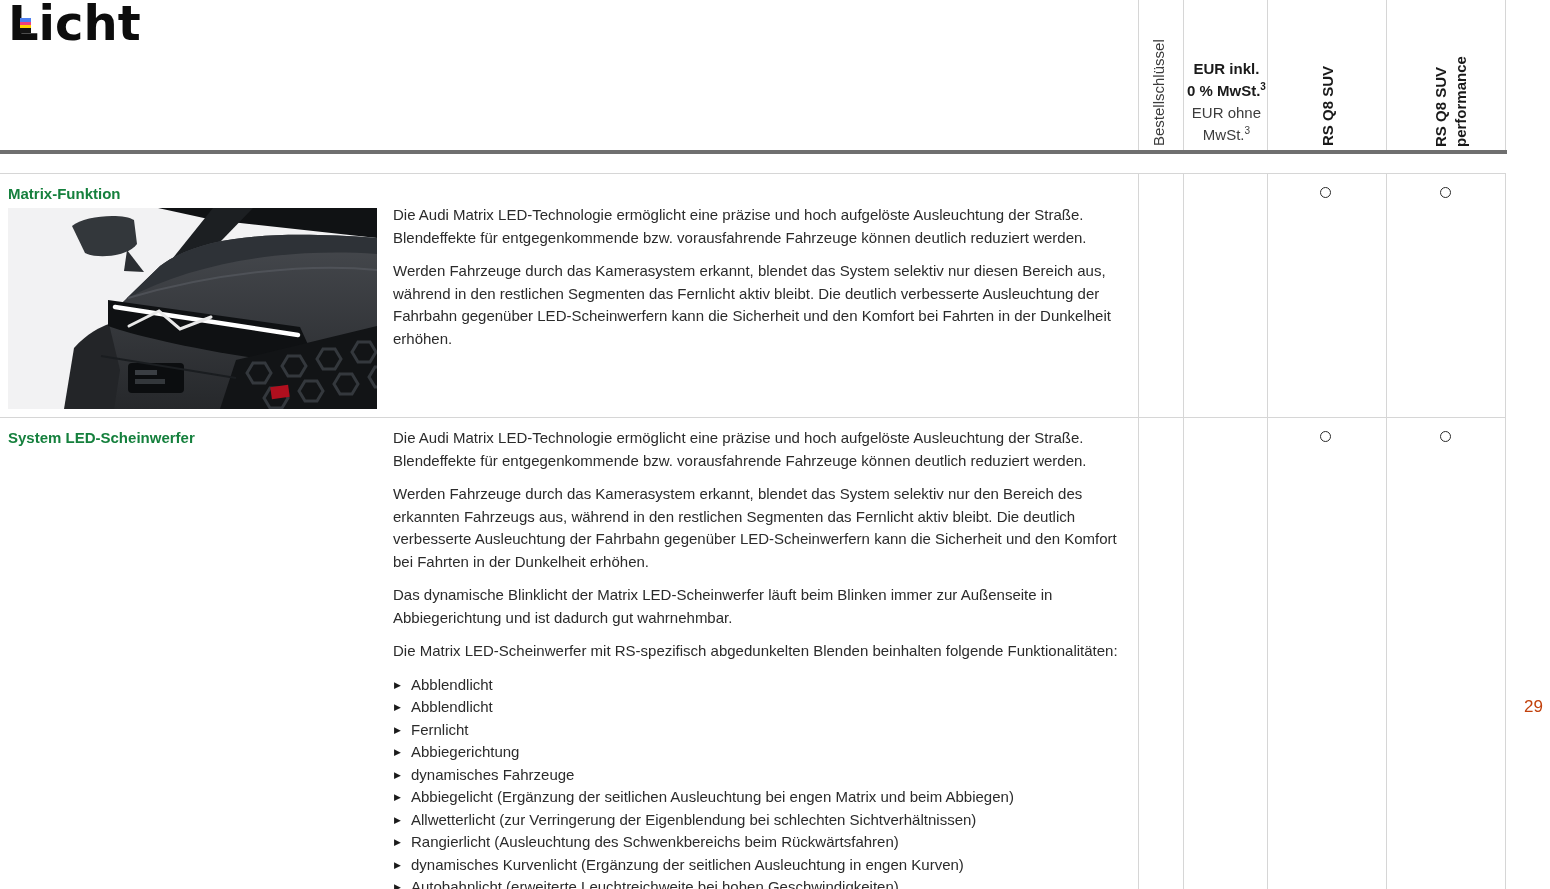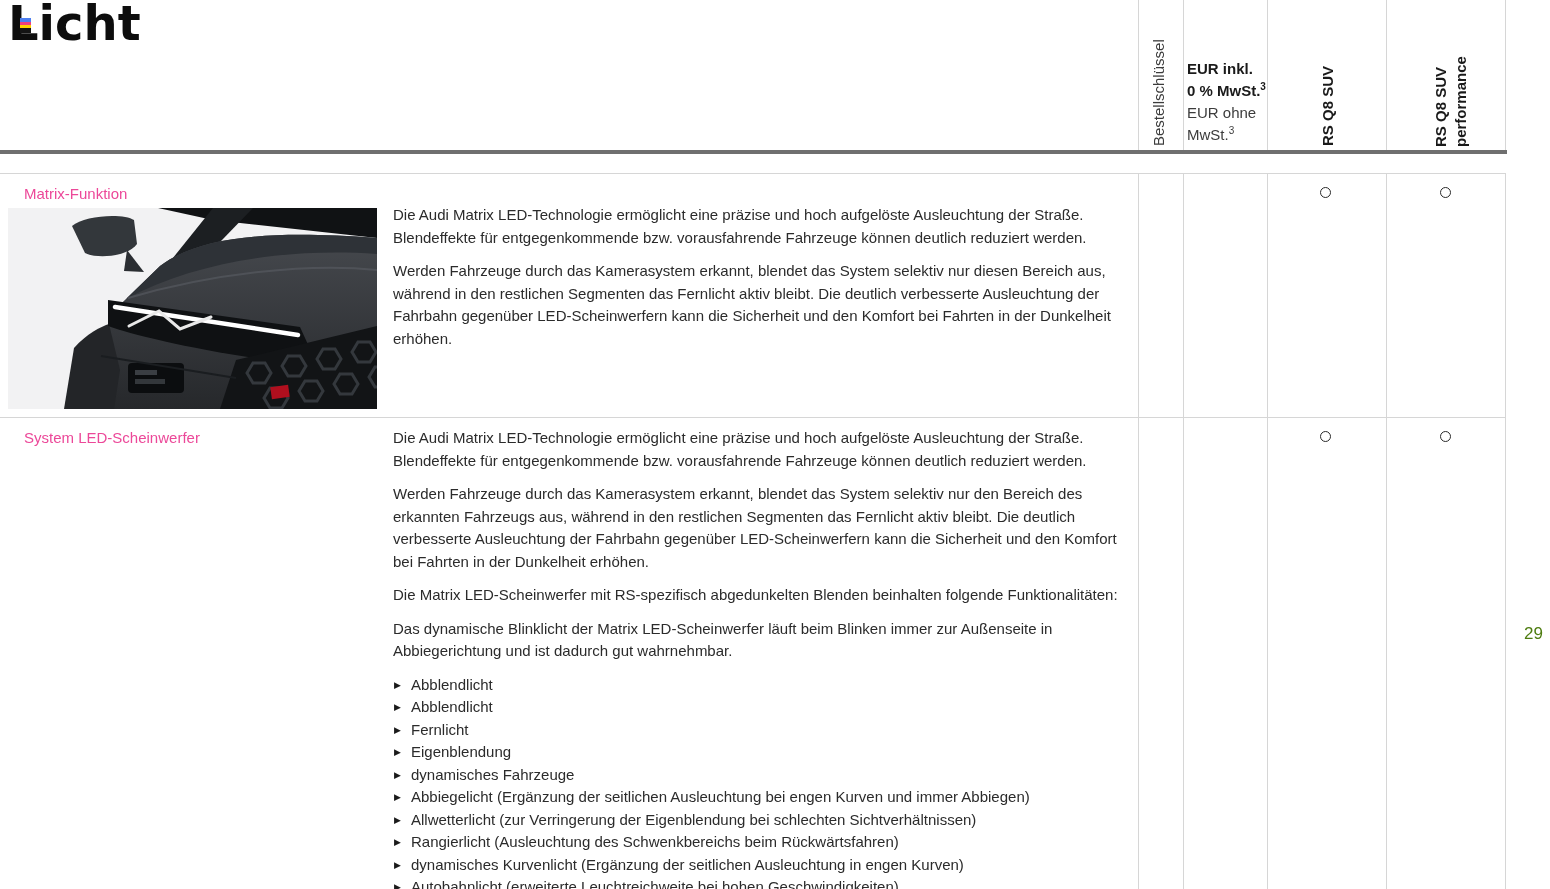--- a/index.html
+++ b/index.html
@@ -21,40 +21,40 @@
   .vline.head { top:0; height:150px; }
   .vline.body { top:173px; height:716px; }
   .thick-rule { position:absolute; left:0; top:150px; width:1507px; height:4px; background:#6f6f6f; }
   .row-rule { position:absolute; left:0; width:1506px; height:1px; background:#d6d6d6; }
   
   .rot { position:absolute; transform:rotate(-90deg); transform-origin:0 0; white-space:nowrap; }
   .hdr-order { left:1150px; top:146px; font-size:15px; color:#3c3c3c; }
   .hdr-model { font-size:15px; font-weight:bold; color:#1a1a1a; }
   .hdr-model-1 { left:1319px; top:146px; }
   .hdr-model-2 { left:1431px; top:147px; line-height:20px; }
-  .hdr-price { position:absolute; left:1187px; top:58px; font-size:15px; line-height:22px; color:#3c3c3c; }
+  .hdr-price { position:absolute; left:1187px; top:58px; font-size:15px; line-height:22px; color:#3c3c3c;text-align:center; }
   .hdr-price .b { font-weight:bold; color:#1a1a1a; }
   sup { font-size:10px; vertical-align:super; line-height:0; }
   
-  .row-label { position:absolute; left:24px; font-size:15px; font-weight:normal; color:#ec4899; }
+  .row-label { position:absolute; left:8px; font-size:15px; font-weight:bold; color:#15803d; }
   .row-text { position:absolute; left:393px; width:737px; font-size:15px; line-height:22.5px; color:#2b2b2b; }
   .row-text p { margin-bottom:11px; }
   .row-text p:last-child { margin-bottom:0; }
   .feature-list { list-style:none; }
   .feature-list li { position:relative; padding-left:18px; line-height:22.5px; }
   .feature-list li .tri { position:absolute; left:1px; top:0px; font-size:9px; color:#1a1a1a; }
   
   .opt-circle {
     position:absolute; width:11px; height:11px; border:1.6px solid #2a2a2a;
     border-radius:50%; background:transparent;
   }
   
   .feature-image { position:absolute; left:8px; top:208px; width:369px; height:201px; }
   
-  .page-number { position:absolute; left:1524px; top:624px; font-size:17px; color:#4d7c0f;text-align:center; }
+  .page-number { position:absolute; left:1524px; top:697px; font-size:17px; color:#c2410c;text-align:center; }
 </style>
 </head>
 <body>
 
 <div class="page">
 
   <div class="page-title">Licht</div>
   <div class="brand-stripes">
     <div class="s" style="height:4px;background:#4d7ff0"></div>
     <div class="s" style="height:3px;background:#ee3f7e"></div>
@@ -149,29 +149,29 @@
   </div>
 
   <div class="opt-circle" style="left:1320px; top:187px"></div>
   <div class="opt-circle" style="left:1440px; top:187px"></div>
 
   <div class="row-label" style="top:429px">System LED-Scheinwerfer</div>
 
   <div class="row-text" style="top:427px">
     <p>Die Audi Matrix LED-Technologie ermöglicht eine präzise und hoch aufgelöste Ausleuchtung der Straße. Blendeffekte für entgegenkommende bzw. vorausfahrende Fahrzeuge können deutlich reduziert werden.</p>
     <p>Werden Fahrzeuge durch das Kamerasystem erkannt, blendet das System selektiv nur den Bereich des erkannten Fahrzeugs aus, während in den restlichen Segmenten das Fernlicht aktiv bleibt. Die deutlich verbesserte Ausleuchtung der Fahrbahn gegenüber LED-Scheinwerfern kann die Sicherheit und den Komfort bei Fahrten in der Dunkelheit erhöhen.</p>
+    <p>Das dynamische Blinklicht der Matrix LED-Scheinwerfer läuft beim Blinken immer zur Außenseite in Abbiegerichtung und ist dadurch gut wahrnehmbar.</p>
     <p>Die Matrix LED-Scheinwerfer mit RS-spezifisch abgedunkelten Blenden beinhalten folgende Funktionalitäten:</p>
-    <p>Das dynamische Blinklicht der Matrix LED-Scheinwerfer läuft beim Blinken immer zur Außenseite in Abbiegerichtung und ist dadurch gut wahrnehmbar.</p>
     <ul class="feature-list">
       <li><span class="tri">▶</span><span>Abblendlicht</span></li>
       <li><span class="tri">▶</span><span>Abblendlicht</span></li>
       <li><span class="tri">▶</span><span>Fernlicht</span></li>
-      <li><span class="tri">▶</span><span>Eigenblendung</span></li>
+      <li><span class="tri">▶</span><span>Abbiegerichtung</span></li>
       <li><span class="tri">▶</span><span>dynamisches Fahrzeuge</span></li>
-      <li><span class="tri">▶</span><span>Abbiegelicht (Ergänzung der seitlichen Ausleuchtung bei engen Kurven und immer Abbiegen)</span></li>
+      <li><span class="tri">▶</span><span>Abbiegelicht (Ergänzung der seitlichen Ausleuchtung bei engen Matrix und beim Abbiegen)</span></li>
       <li><span class="tri">▶</span><span>Allwetterlicht (zur Verringerung der Eigenblendung bei schlechten Sichtverhältnissen)</span></li>
       <li><span class="tri">▶</span><span>Rangierlicht (Ausleuchtung des Schwenkbereichs beim Rückwärtsfahren)</span></li>
       <li><span class="tri">▶</span><span>dynamisches Kurvenlicht (Ergänzung der seitlichen Ausleuchtung in engen Kurven)</span></li>
       <li><span class="tri">▶</span><span>Autobahnlicht (erweiterte Leuchtreichweite bei hohen Geschwindigkeiten)</span></li>
 
     </ul>
   </div>
 
   <div class="opt-circle" style="left:1320px; top:431px"></div>
   <div class="opt-circle" style="left:1440px; top:431px"></div>

